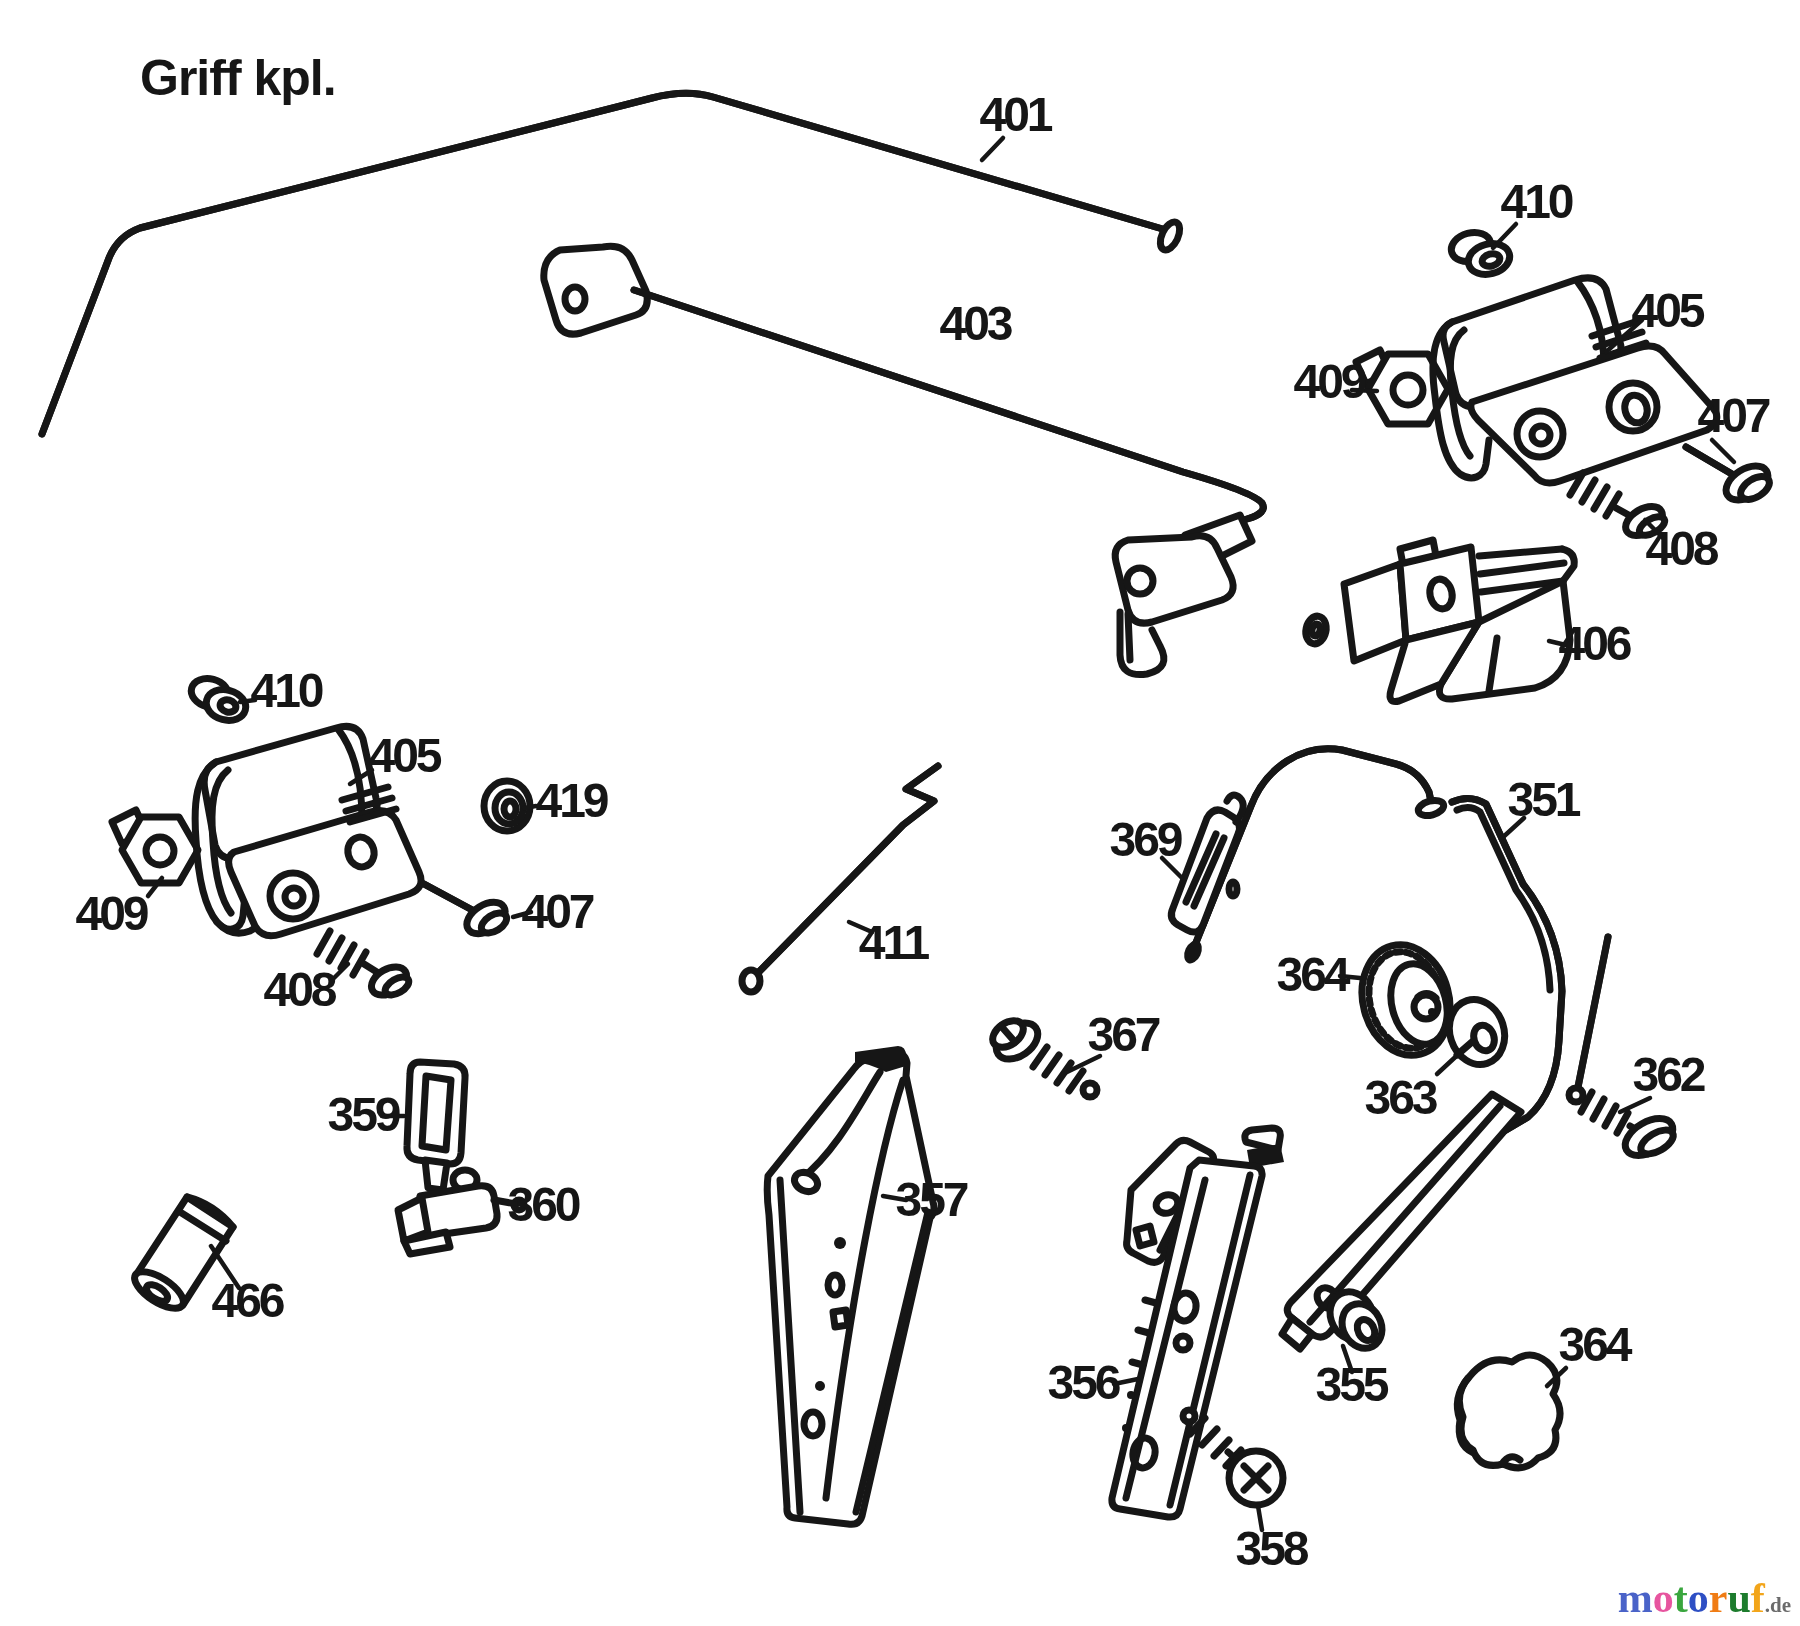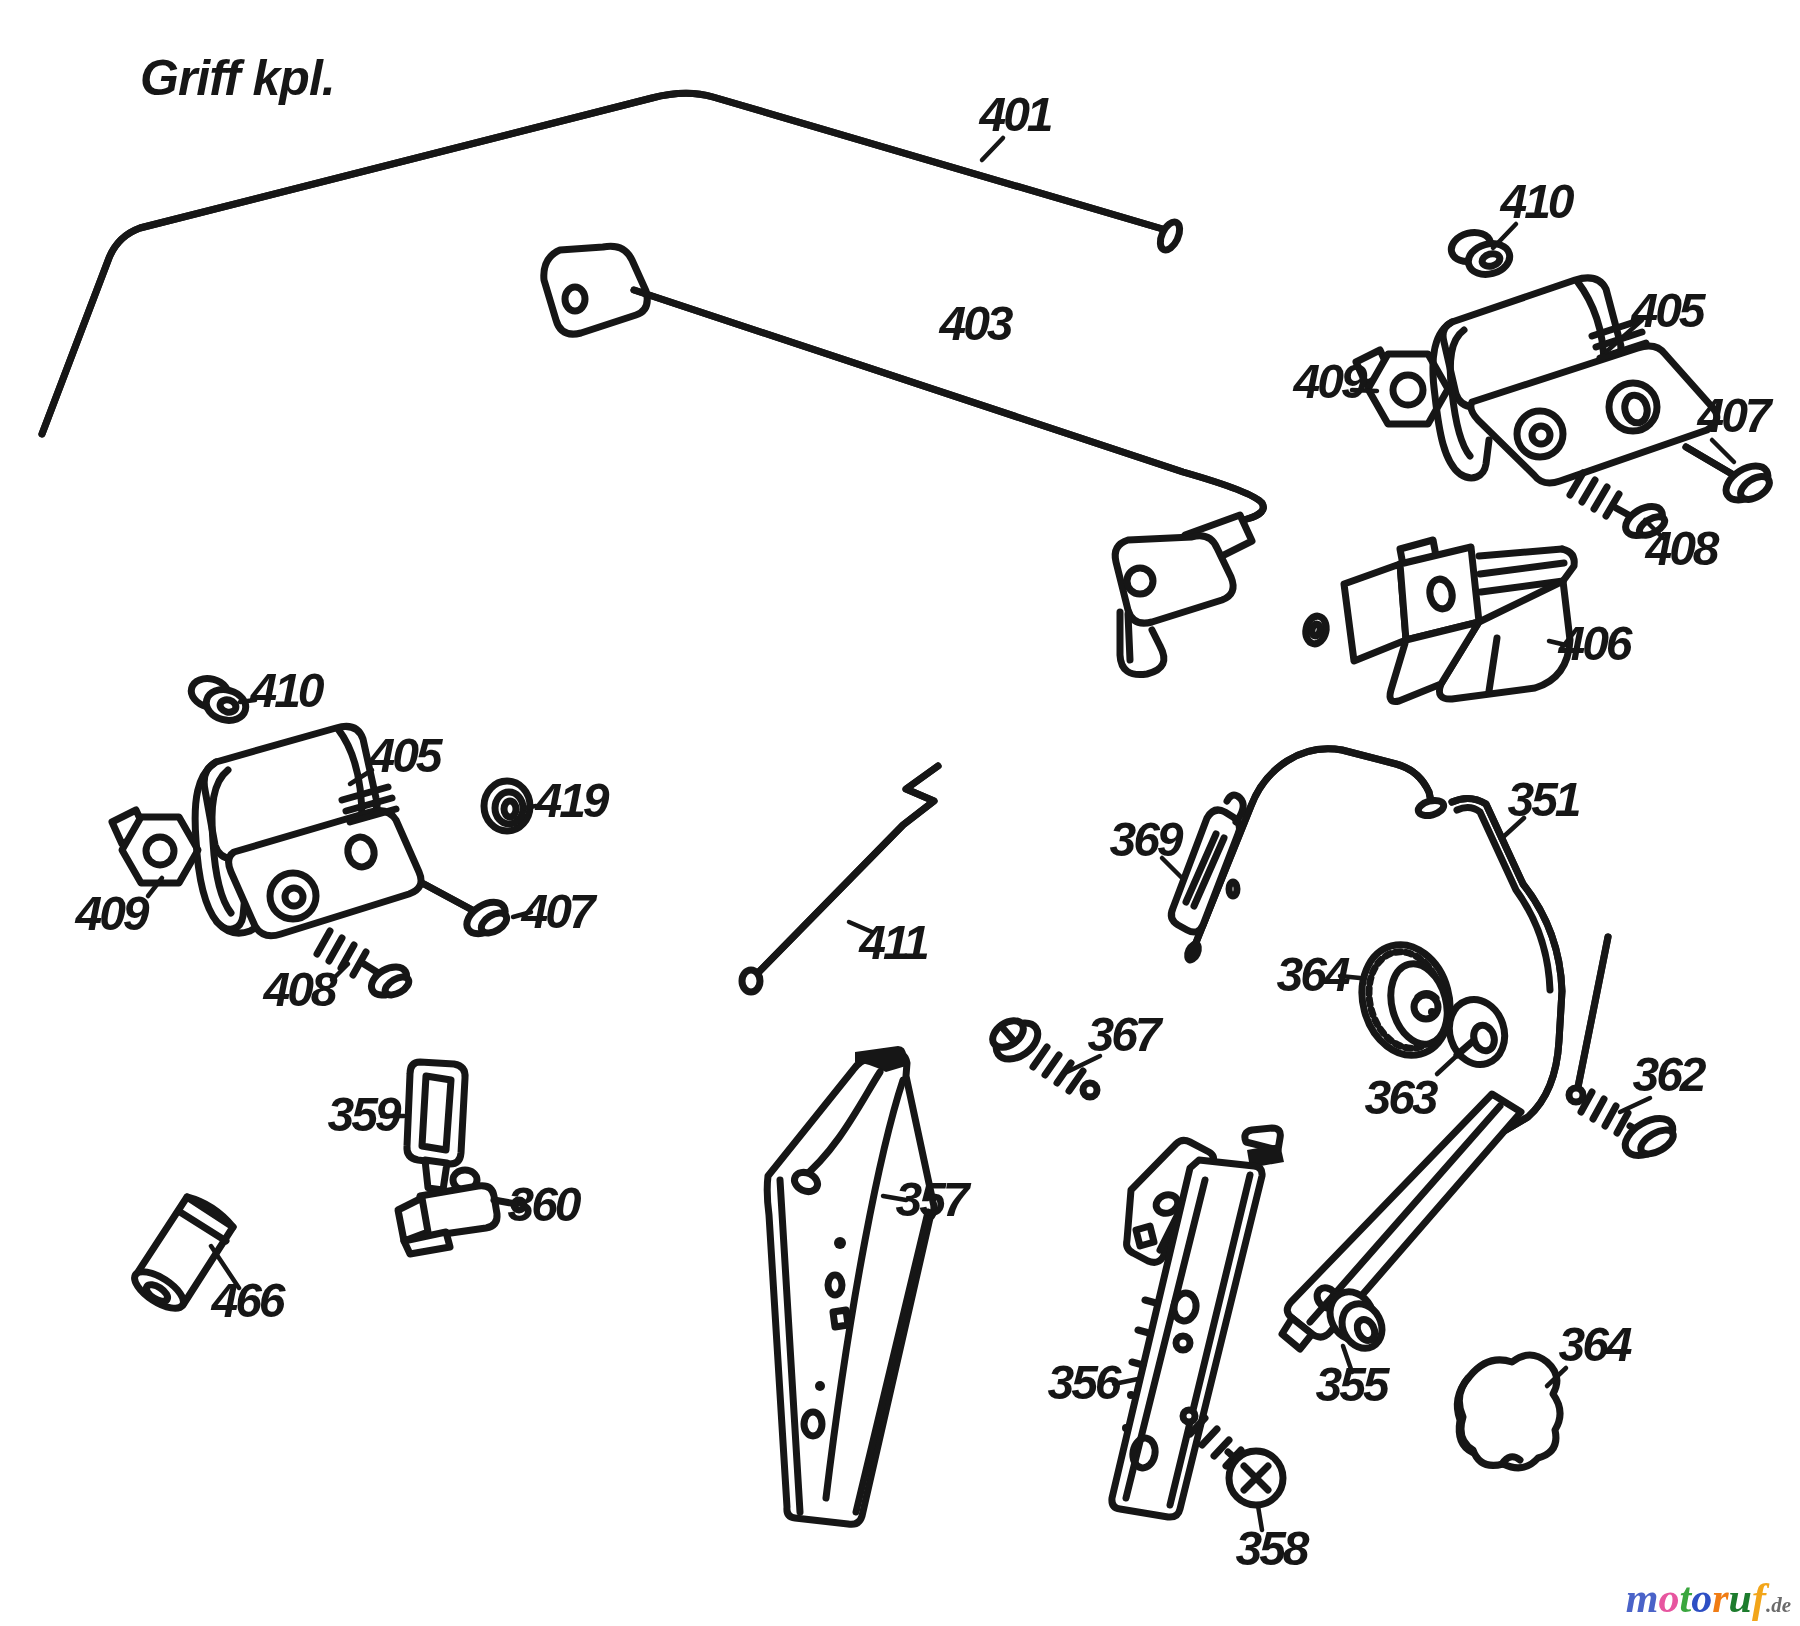--- a/index.html
+++ b/index.html
@@ -1,16 +1,16 @@
 <!DOCTYPE html>
 <html><head>
 <meta charset="utf-8">
 <style>
   html,body{margin:0;padding:0;background:#ffffff;}
-  .stage{position:relative;width:1800px;height:1626px;background:#ffffff;overflow:hidden;font-style:italic;}
+  .stage{position:relative;width:1800px;height:1626px;background:#ffffff;overflow:hidden;}
   svg{position:absolute;left:0;top:0;}
   text{font-family:"Liberation Sans",sans-serif;font-weight:bold;fill:#161616;}
   .part-label{font-size:48px;letter-spacing:-3px;}
   .title-text{font-size:50px;letter-spacing:-1px;}
   .logo-word{font-family:"Liberation Serif",serif;font-size:42px;font-weight:bold;}
   .logo-suffix{font-family:"Liberation Serif",serif;font-size:21px;font-weight:bold;}
   .s{stroke:#161616;fill:none;stroke-width:7;stroke-linecap:round;stroke-linejoin:round;}
   .sf{stroke:#161616;fill:#ffffff;stroke-width:7;stroke-linecap:round;stroke-linejoin:round;}
   .kf{fill:#161616;stroke:none;}
   .leader{stroke:#161616;stroke-width:4.5;stroke-linecap:round;}

